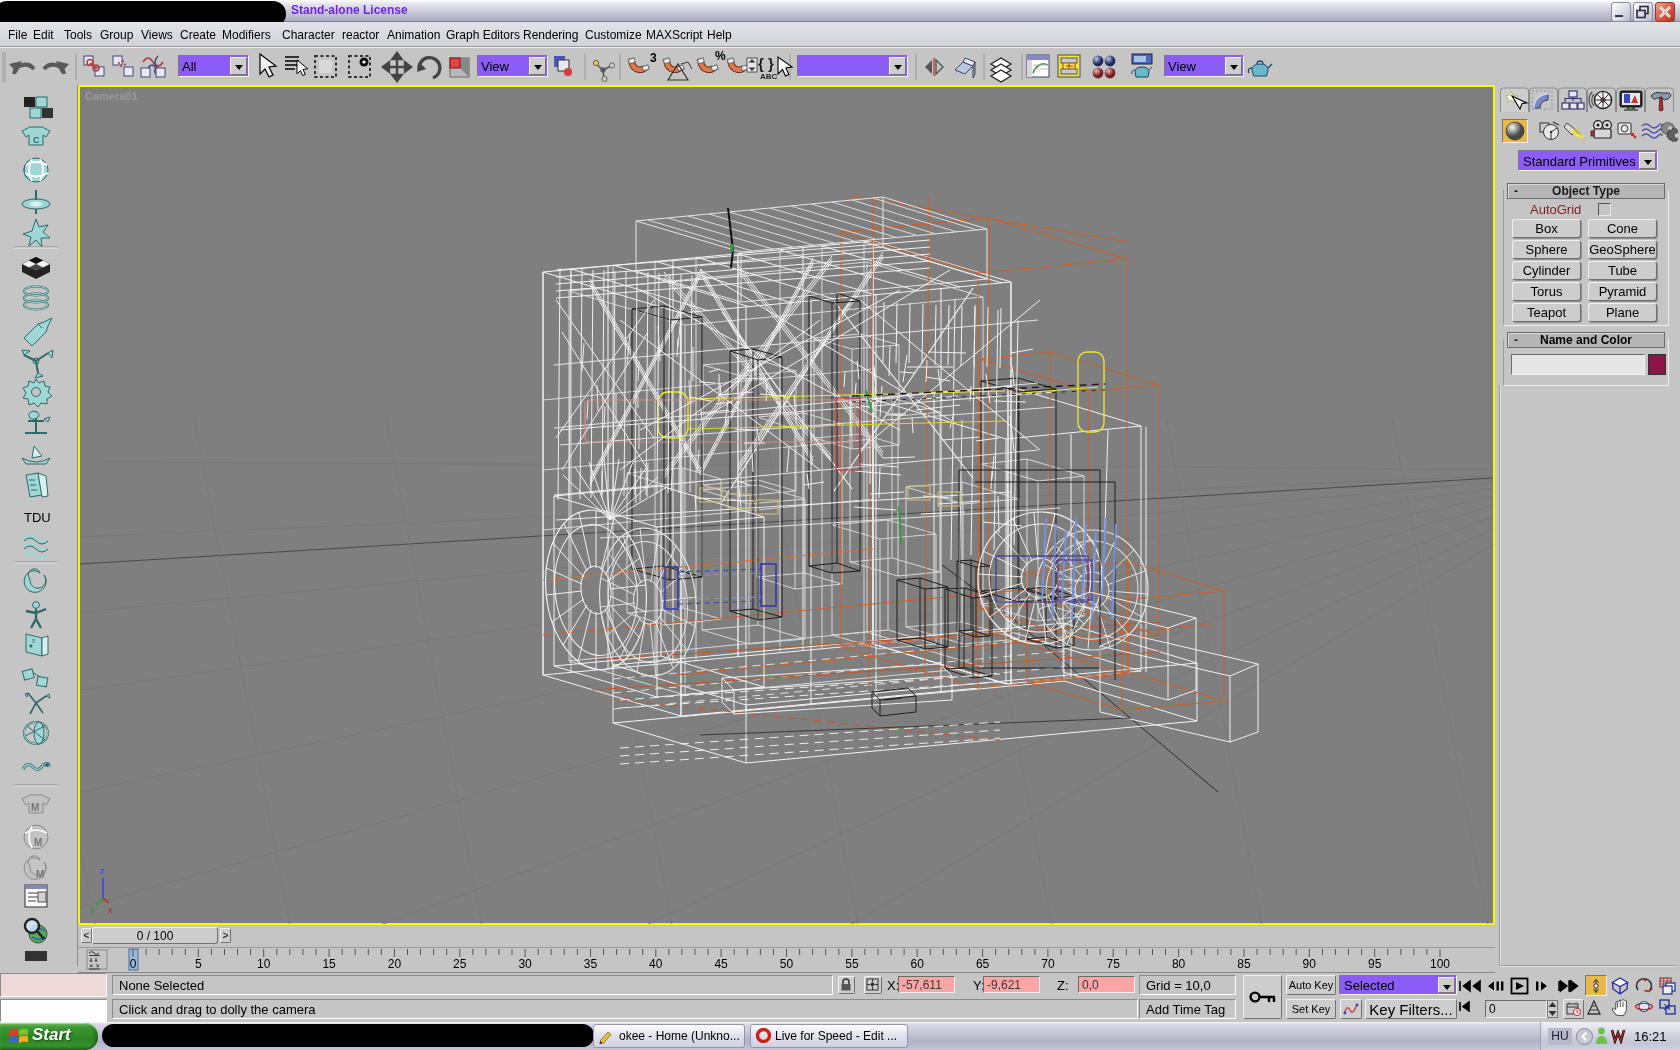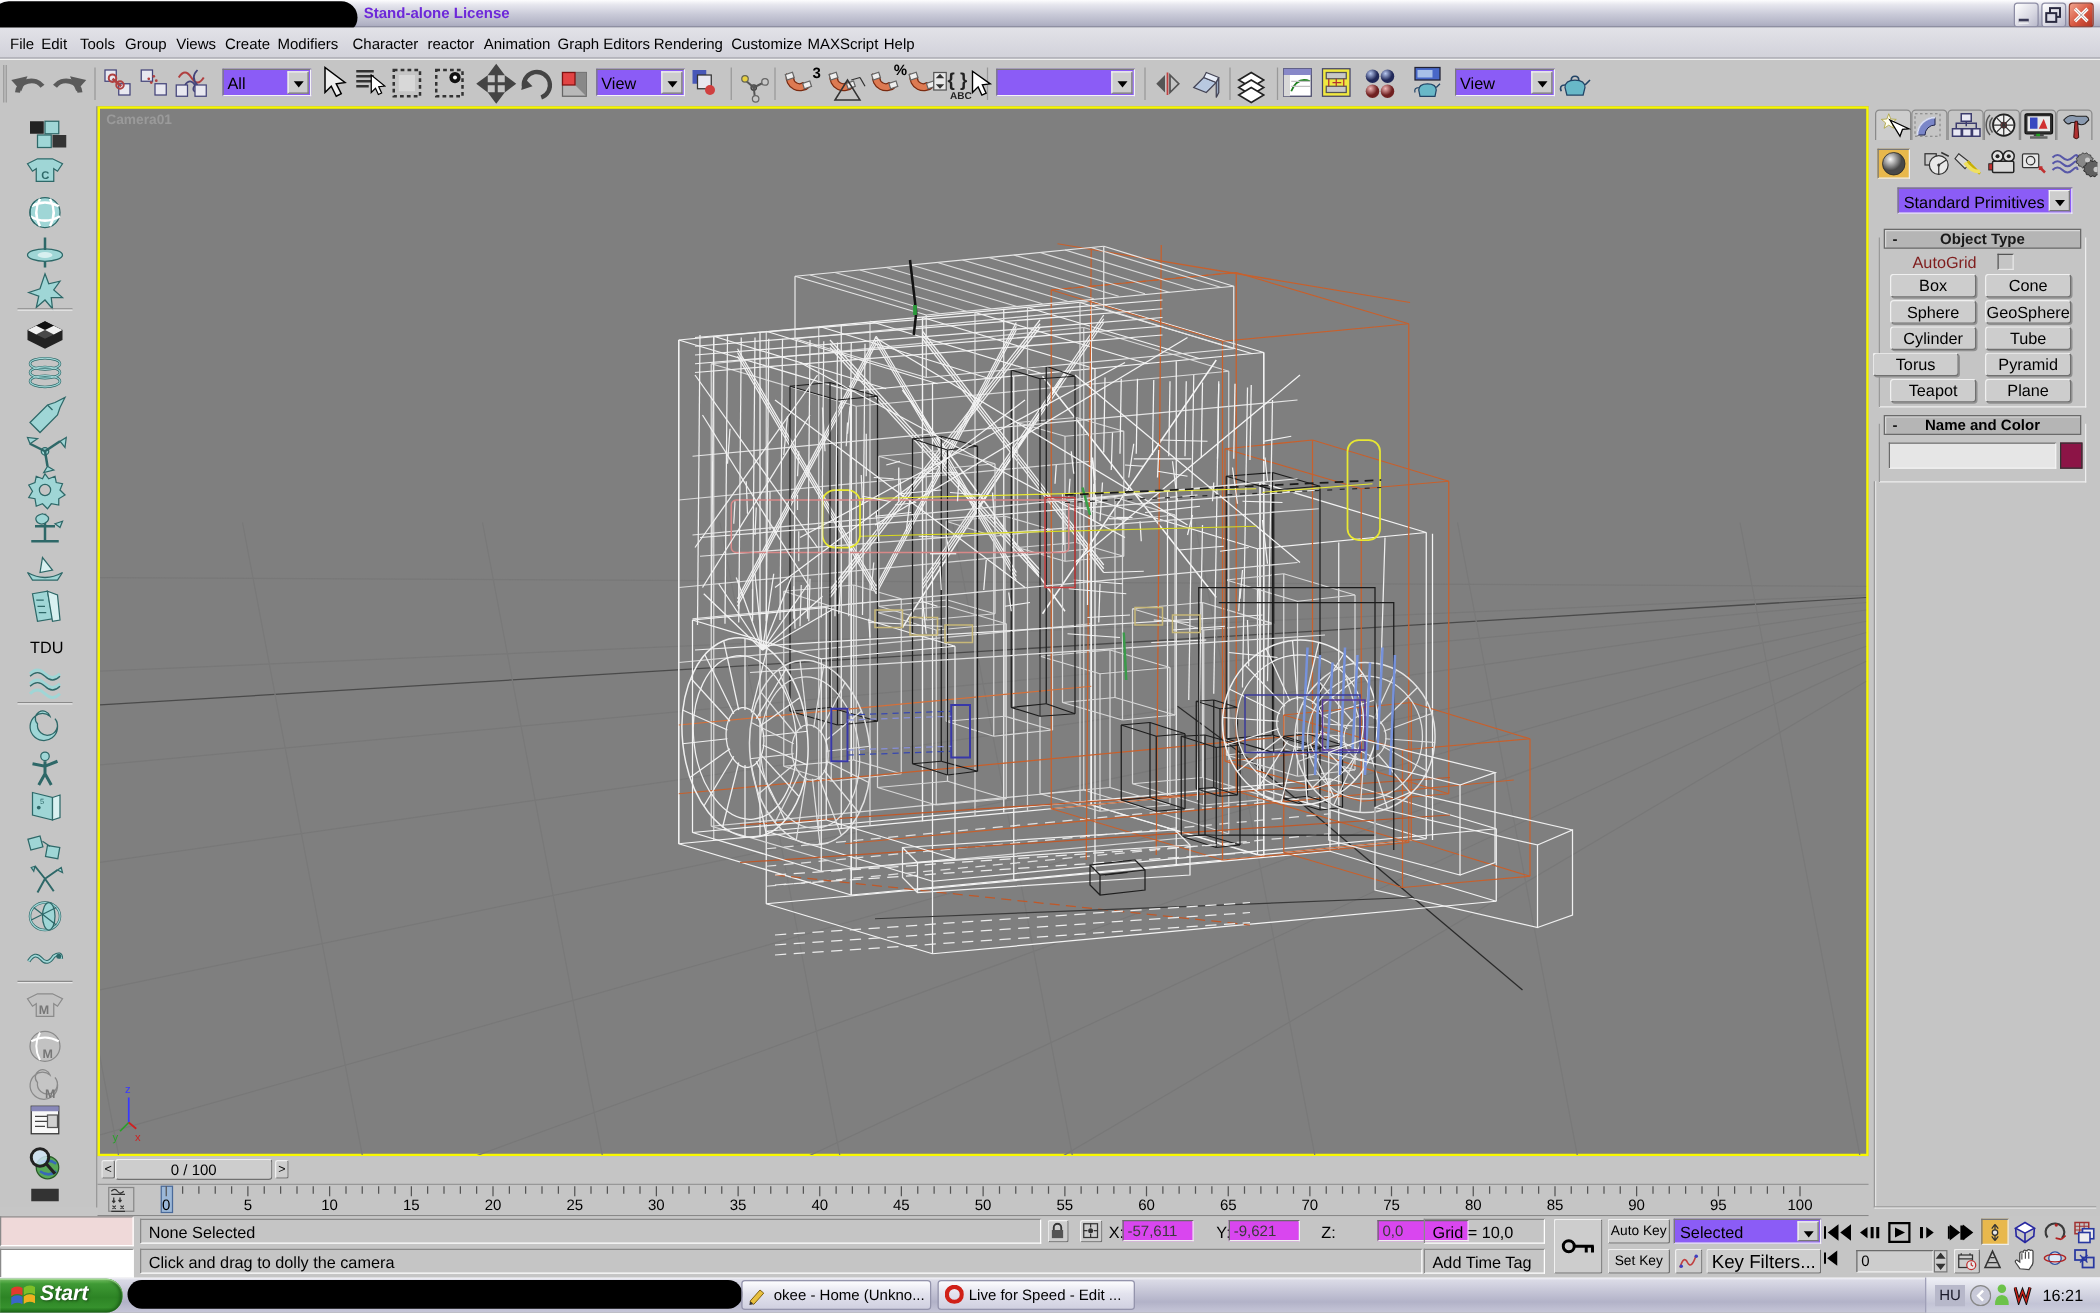--- a/index.html
+++ b/index.html
@@ -38,21 +38,21 @@
 
 #taskbar{left:0;top:1022px;width:1680px;height:28px;
 background:linear-gradient(#f5f5fa 0%,#dadae6 8%,#c2c2d4 45%,#b2b2c8 70%,#c6c6d8 100%);}
 .sunken{border:1px solid;border-color:#8a8a8a #ffffff #ffffff #8a8a8a;}
 .combo{background:#8b5cf6;border:1px solid;border-color:#7a7a7a #f4f4f4 #f4f4f4 #7a7a7a;}
 .combo .arr{position:absolute;right:1px;top:1px;bottom:1px;width:17px;background:#cdcdcd;
 border:1px solid;border-color:#f2f2f2 #777 #777 #f2f2f2;}
 .arr:after{content:"";position:absolute;left:4px;top:7px;border:4px solid transparent;border-top:5px solid #000;}
 .ot{width:69px;height:19px;background:#cdcdcd;border:1px solid;border-color:#f0f0f0 #707070 #707070 #f0f0f0;border-radius:3px;box-shadow:1px 1px 0 #909090;font-size:13px;text-align:center;line-height:17px;color:#000;}
 .sbtn{position:absolute;background:#cdcdcd;border:1px solid;border-color:#f0f0f0 #707070 #707070 #f0f0f0;border-radius:2px;}
-.fld{position:absolute;background:#d946ef;border:1px solid;border-color:#6a6a6a #f0f0f0 #f0f0f0 #6a6a6a;font-size:12px;color:#3a3a3a;padding:1px 3px;}
+.fld{position:absolute;background:#fca5a5;border:1px solid;border-color:#6a6a6a #f0f0f0 #f0f0f0 #6a6a6a;font-size:12px;color:#3a3a3a;padding:1px 3px;}
 </style>
 </head>
 <body>
 <div class="abs" id="titlebar"></div>
 <div class="abs" id="titletext">Stand-alone License</div>
 <div class="abs" id="blob1"></div>
 <div class="abs winbtn" id="btnmin"></div>
 <svg class="abs" style="left:1611px;top:2px" width="20" height="20">
     <rect x="4" y="13" width="8" height="3" fill="#3a3a56"></rect>
     <rect x="4" y="15" width="8" height="2" fill="#fff" opacity="0.7"></rect>
@@ -1198,21 +1198,21 @@
   <svg class="abs" style="left:759px;top:5px" width="14" height="14">
       <rect x="1" y="1" width="11" height="11" fill="none" stroke="#333"></rect>
       <circle cx="6.5" cy="6.5" r="2" fill="#333"></circle>
       <path d="M6.5,1 v3 M6.5,9 v3 M1,6.5 h3 M9,6.5 h3" stroke="#333"></path>
     </svg>
   <div class="abs" style="left:780px;top:5px;font-size:13px">X:</div>
   <div class="fld" style="left:791px;top:3px;width:57px;height:17px">-57,611</div>
   <div class="abs" style="left:866px;top:5px;font-size:13px">Y:</div>
   <div class="fld" style="left:876px;top:3px;width:57px;height:17px">-9,621</div>
   <div class="abs" style="left:950px;top:5px;font-size:13px">Z:</div>
-  <div class="fld" style="left:995px;top:3px;width:73px;height:17px">0,0</div>
+  <div class="fld" style="left:971px;top:3px;width:57px;height:17px">0,0</div>
   <div class="abs sunken" style="left:1032px;top:2px;width:97px;height:20px;font-size:13px;padding:2px 6px">Grid = 10,0</div>
   <div class="abs sunken" style="left:1032px;top:26px;width:97px;height:20px;font-size:13px;padding:2px 6px">Add Time Tag</div>
   <div class="sbtn" style="left:1136px;top:2px;width:39px;height:44px"></div>
   <svg class="abs" style="left:1142px;top:16px" width="28" height="16" viewBox="0 0 28 16">
       <circle cx="6" cy="8" r="4.4" fill="none" stroke="#000" stroke-width="2.4"></circle>
       <path d="M10,8 h16 M20,8 v5 M25,8 v5" stroke="#000" stroke-width="2.4"></path>
     </svg>
   <div class="sbtn" style="left:1179px;top:2px;width:50px;height:20px;font-size:11px;text-align:center;line-height:19px">Auto Key</div>
   <div class="sbtn" style="left:1179px;top:26px;width:50px;height:20px;font-size:11px;text-align:center;line-height:19px">Set Key</div>
   <div class="abs combo" style="left:1232px;top:2px;width:118px;height:20px">
@@ -1417,21 +1417,21 @@
   <div class="abs" style="left:12px;top:98px;width:158px;height:16px;background:#b5b5b5;border:1px solid #6a6a6a;box-shadow:inset 1px 1px 0 #d8d8d8;font-size:12px;font-weight:bold;color:#1a1a1a;text-align:center;line-height:15px">Object Type</div>
   <div class="abs" style="left:19px;top:99px;width:10px;font-size:12px;font-weight:bold;color:#1a1a1a">-</div>
   <div class="abs" style="left:35px;top:117px;font-size:13px;color:#7f1d1d">AutoGrid</div>
   <div class="abs" style="left:103px;top:118px;width:13px;height:13px;background:#c5c5c5;border:1px solid;border-color:#555 #e8e8e8 #e8e8e8 #555"></div>
   <div class="abs ot" style="left:17px;top:134px">Box</div>
   <div class="abs ot" style="left:93px;top:134px">Cone</div>
   <div class="abs ot" style="left:17px;top:155px">Sphere</div>
   <div class="abs ot" style="left:93px;top:155px">GeoSphere</div>
   <div class="abs ot" style="left:17px;top:176px">Cylinder</div>
   <div class="abs ot" style="left:93px;top:176px">Tube</div>
-  <div class="abs ot" style="left:3px;top:197px">Torus</div>
+  <div class="abs ot" style="left:17px;top:197px">Torus</div>
   <div class="abs ot" style="left:93px;top:197px">Pyramid</div>
   <div class="abs ot" style="left:17px;top:218px">Teapot</div>
   <div class="abs ot" style="left:93px;top:218px">Plane</div>
 
   <div class="abs" style="left:8px;top:254px;width:166px;height:47px;border:1px solid;border-color:#9a9a9a #eee #eee #9a9a9a;border-top:none"></div>
   <div class="abs" style="left:12px;top:247px;width:158px;height:16px;background:#b5b5b5;border:1px solid #6a6a6a;box-shadow:inset 1px 1px 0 #d8d8d8;font-size:12px;font-weight:bold;color:#000000;text-align:center;line-height:15px">Name and Color</div>
   <div class="abs" style="left:19px;top:248px;width:10px;font-size:12px;font-weight:bold;color:#1a1a1a">-</div>
   <div class="abs" style="left:16px;top:269px;width:134px;height:21px;background:#e6e6e6;border:1px solid;border-color:#6a6a6a #f2f2f2 #f2f2f2 #6a6a6a"></div>
   <div class="abs" style="left:153px;top:269px;width:18px;height:21px;background:#8c1446;border:1px solid #333"></div>
 

